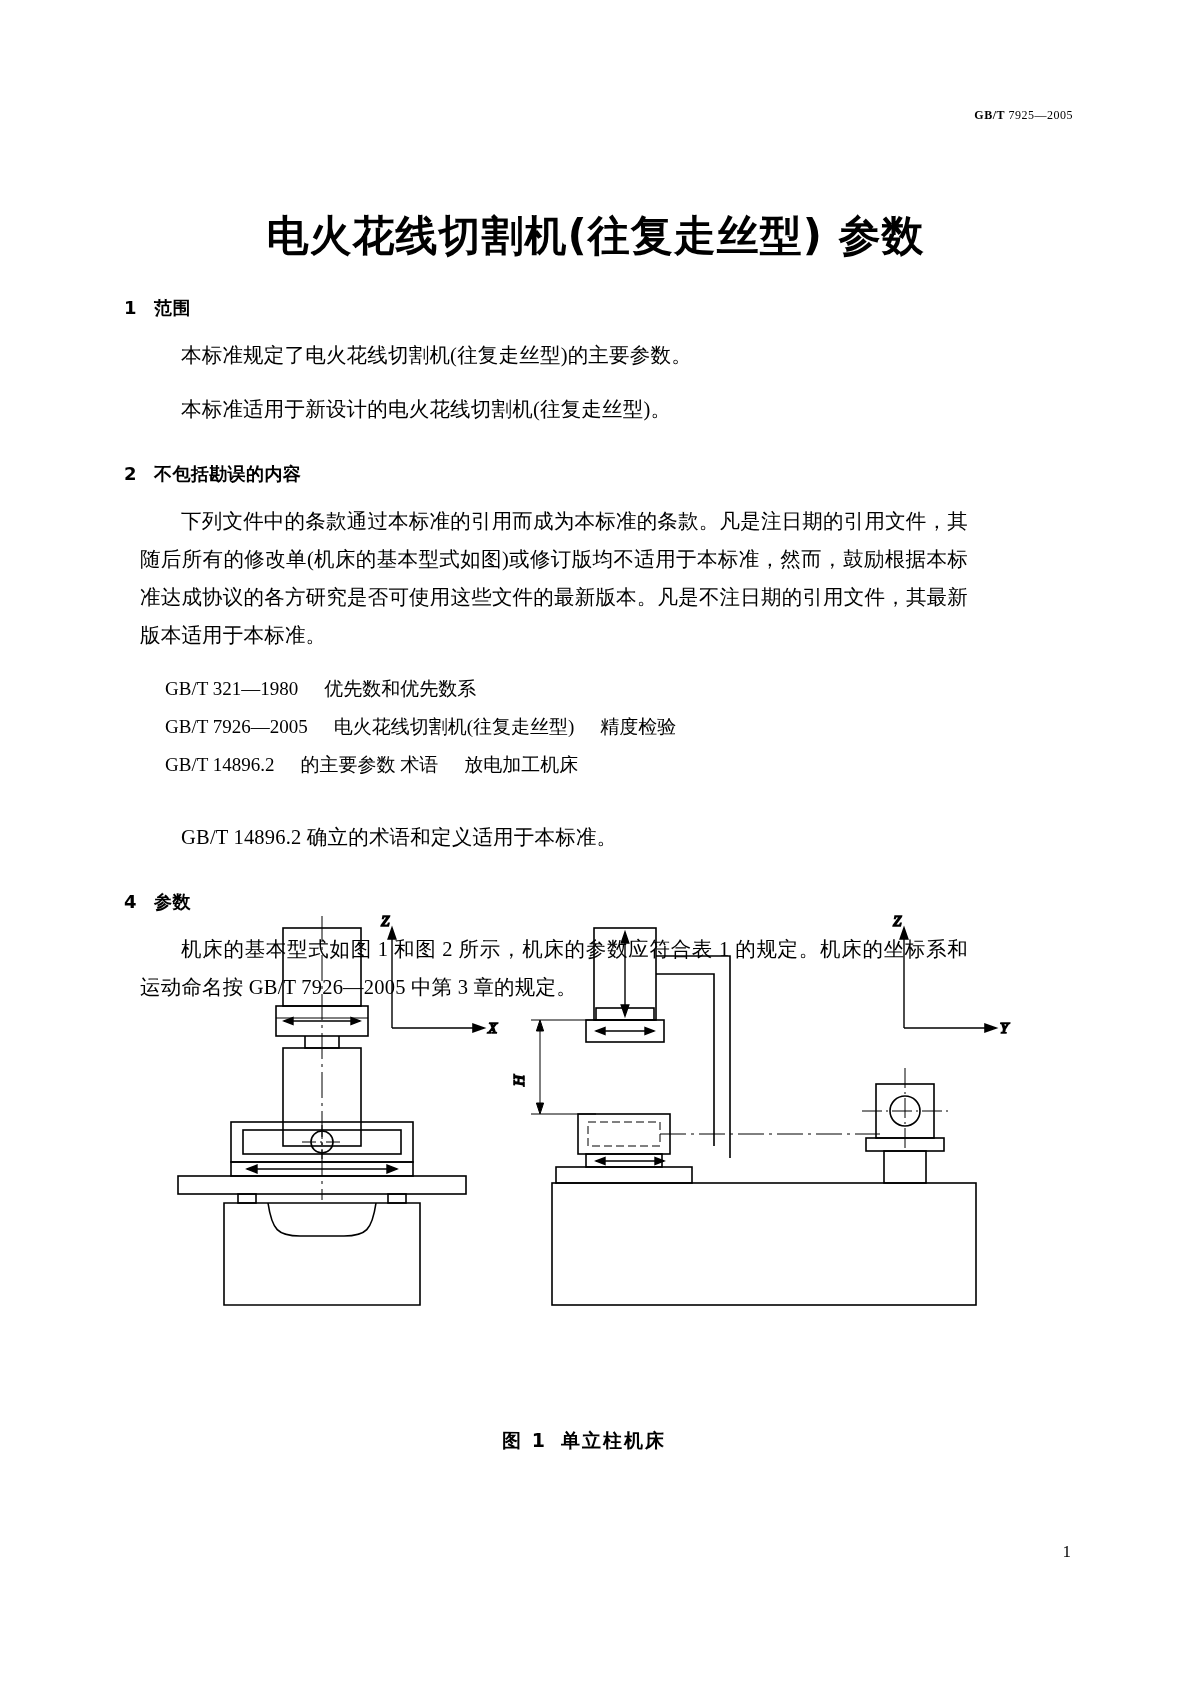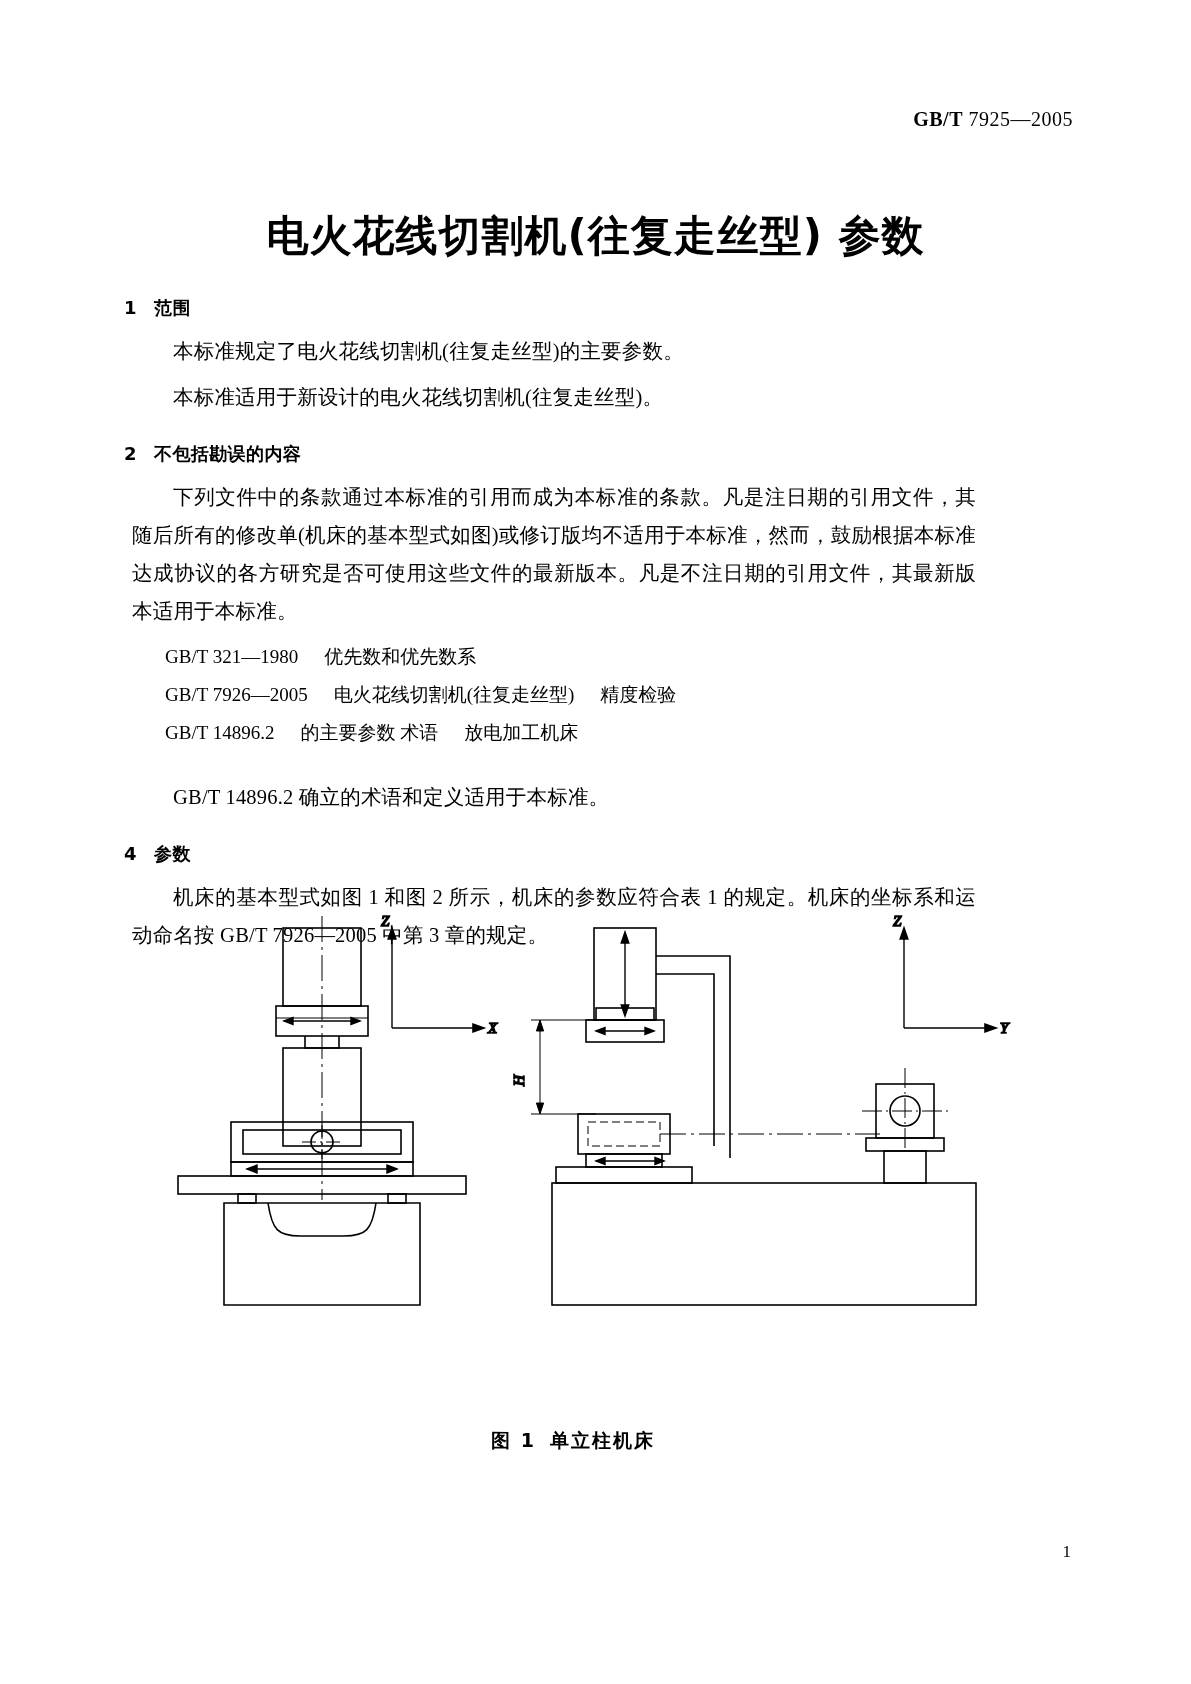--- a/index.html
+++ b/index.html
@@ -17,21 +17,21 @@
     height: 1684px;
     background: #ffffff;
     overflow: hidden;
   }
 
   
   .header {
     position: absolute;
     top: 108px;
     right: 118px;
-    font-size: 20px;
+    font-size: 12px;
     letter-spacing: 0.5px;
     white-space: nowrap;
   }
   .header .std-prefix {
     font-weight: bold;
     font-family: "Liberation Serif", serif;
   }
 
   
   .doc-title {
@@ -61,21 +61,21 @@
     margin: 0 0 12px 0;
     letter-spacing: 0.4px;
   }
   .clause-head .num {
     display: inline-block;
     width: 30px;
   }
   .spacer-sm { height: 18px; }
 
   p.para {
-    margin: 8px;
+    margin: 16px;
     font-size: 20.5px;
     line-height: 38px;
     text-align: justify;
     text-indent: 41px;
     letter-spacing: 0.2px;
   }
 
   .ref-line {
     font-size: 19px;
     line-height: 38px;
@@ -95,20 +95,21 @@
   .figure-caption {
     position: absolute;
     top: 1428px;
     left: 0;
     width: 1146px;
     text-align: center;
     font-family: "DejaVu Sans", "Liberation Sans", sans-serif;
     font-weight: bold;
     font-size: 19px;
     letter-spacing: 2px;
+    padding-left: 11px;
   }
   .figure-caption .cap-gap { display: inline-block; width: 14px; }
 
   
   .page-number {
     position: absolute;
     bottom: 122px;
     right: 120px;
     font-size: 17px;
   }

